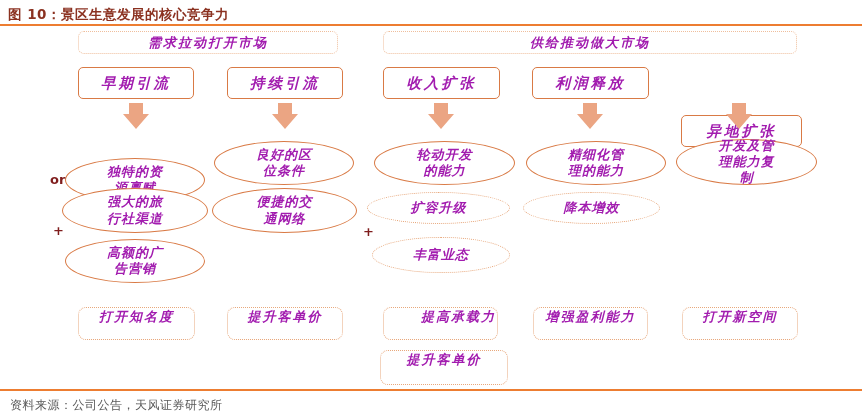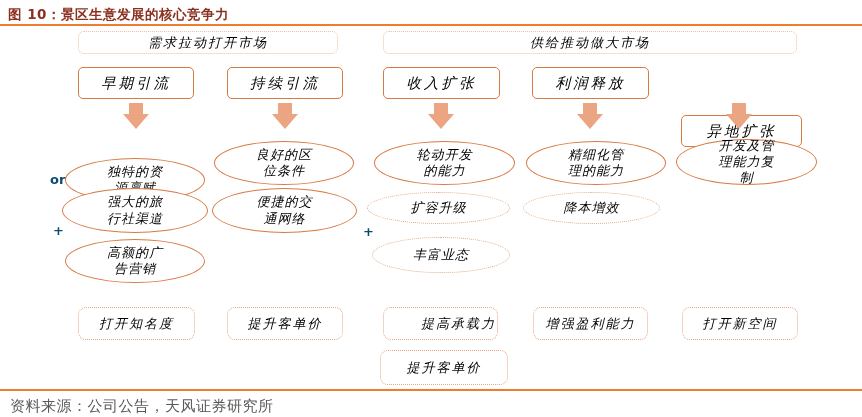--- a/index.html
+++ b/index.html
@@ -5,47 +5,47 @@
   html,body{margin:0;padding:0;background:#ffffff;}
   #canvas{
     position:relative;width:862px;height:417px;background:#ffffff;overflow:hidden;
     font-family:"DejaVu Sans","Liberation Sans",sans-serif;
   }
   .abs{position:absolute;box-sizing:border-box;}
   .title{
     font-size:13.5px;font-weight:700;color:#8B3120;letter-spacing:.5px;white-space:nowrap;
   }
   .rule{background:#ED7D31;height:2px;left:0;width:862px;}
-  .kai{font-style:italic;font-weight:400;color:#000000;}
+  .kai{font-style:italic;font-weight:700;color:#a21caf;}
   .group-header{
     border:1px dotted #EFBE9C;border-radius:6px;background:#fff;
     display:flex;align-items:center;justify-content:center;
     font-size:13px;letter-spacing:2px;
   }
   .col-header{
     border:1.5px solid #D97A45;border-radius:5px;background:#fff;
     display:flex;align-items:center;justify-content:center;
     font-size:14.5px;letter-spacing:3px;
   }
   .ellipse{
     border-radius:50%;background:#fff;
     display:flex;align-items:center;justify-content:center;text-align:center;
     font-size:13px;line-height:1.25;letter-spacing:1px;
   }
   .ellipse.solid{border:1.5px solid #D97A45;}
   .ellipse.dotted{border:1.5px dotted #E8A87C;text-align:right;}
   .ellipse .txt{display:inline-block;max-width:5.2em;}
   .outcome{
     border:1px dotted #E8A87C;border-radius:8px;background:#fff;
-    display:flex;align-items:center;justify-content:center;
+    display:flex;align-items:flex-start;justify-content:center;
     font-size:13px;letter-spacing:2px;
   }
-  .op{font-size:13px;font-weight:700;color:#0c4a6e;font-family:"DejaVu Sans",sans-serif;font-style:normal;text-align:right;}
+  .op{font-size:13px;font-weight:700;color:#7f1d1d;font-family:"DejaVu Sans",sans-serif;font-style:normal;text-align:right;}
   .arrow svg{display:block;}
-  .source{font-size:15px;color:#595959;letter-spacing:.5px;white-space:nowrap;}
+  .source{font-size:12px;color:#595959;letter-spacing:.5px;white-space:nowrap;}
 </style>
 </head>
 <body>
 
 <div id="canvas">
 
   <div class="abs title" style="left:8px;top:6px;">图 10：景区生意发展的核心竞争力</div>
   <div class="abs rule" style="top:24px;"></div>
 
   <div class="abs group-header kai" style="left:78px;top:31px;width:260px;height:23px;">

